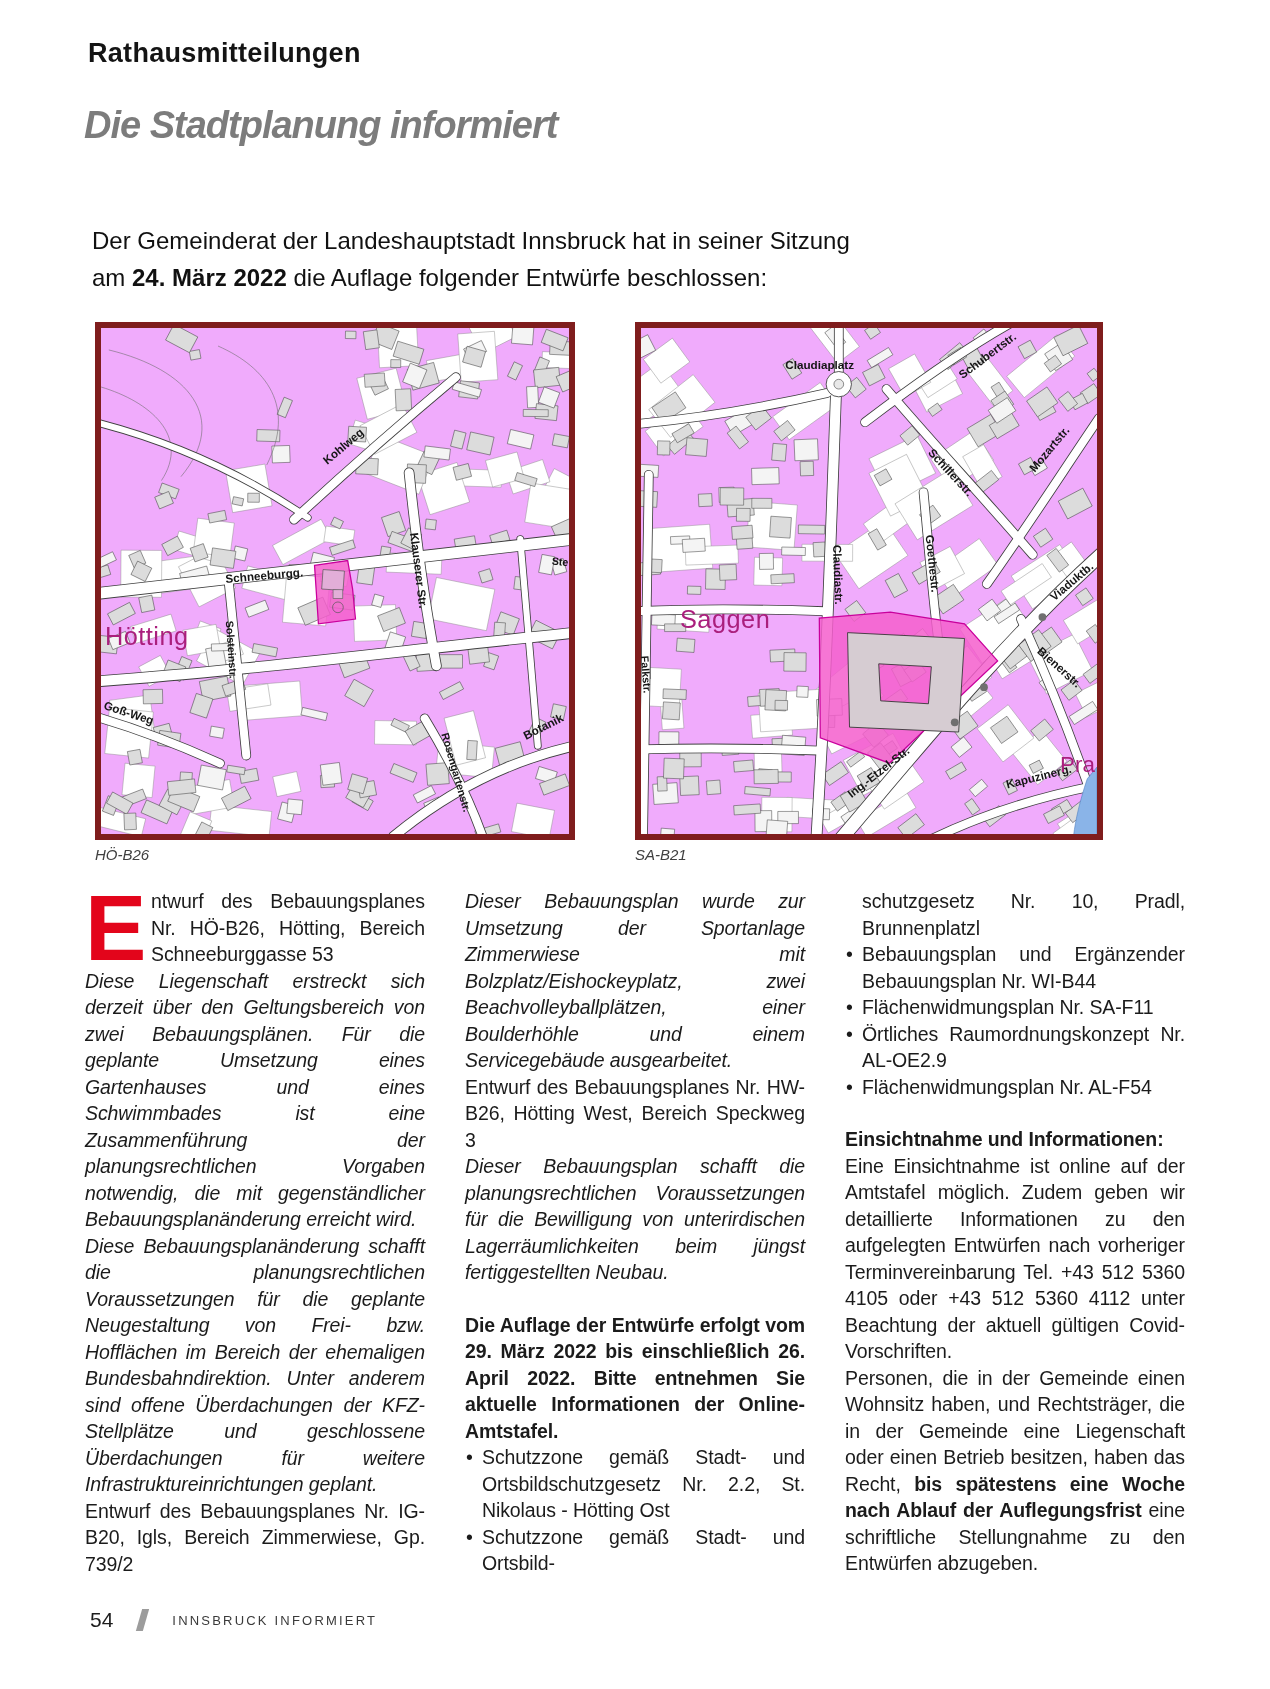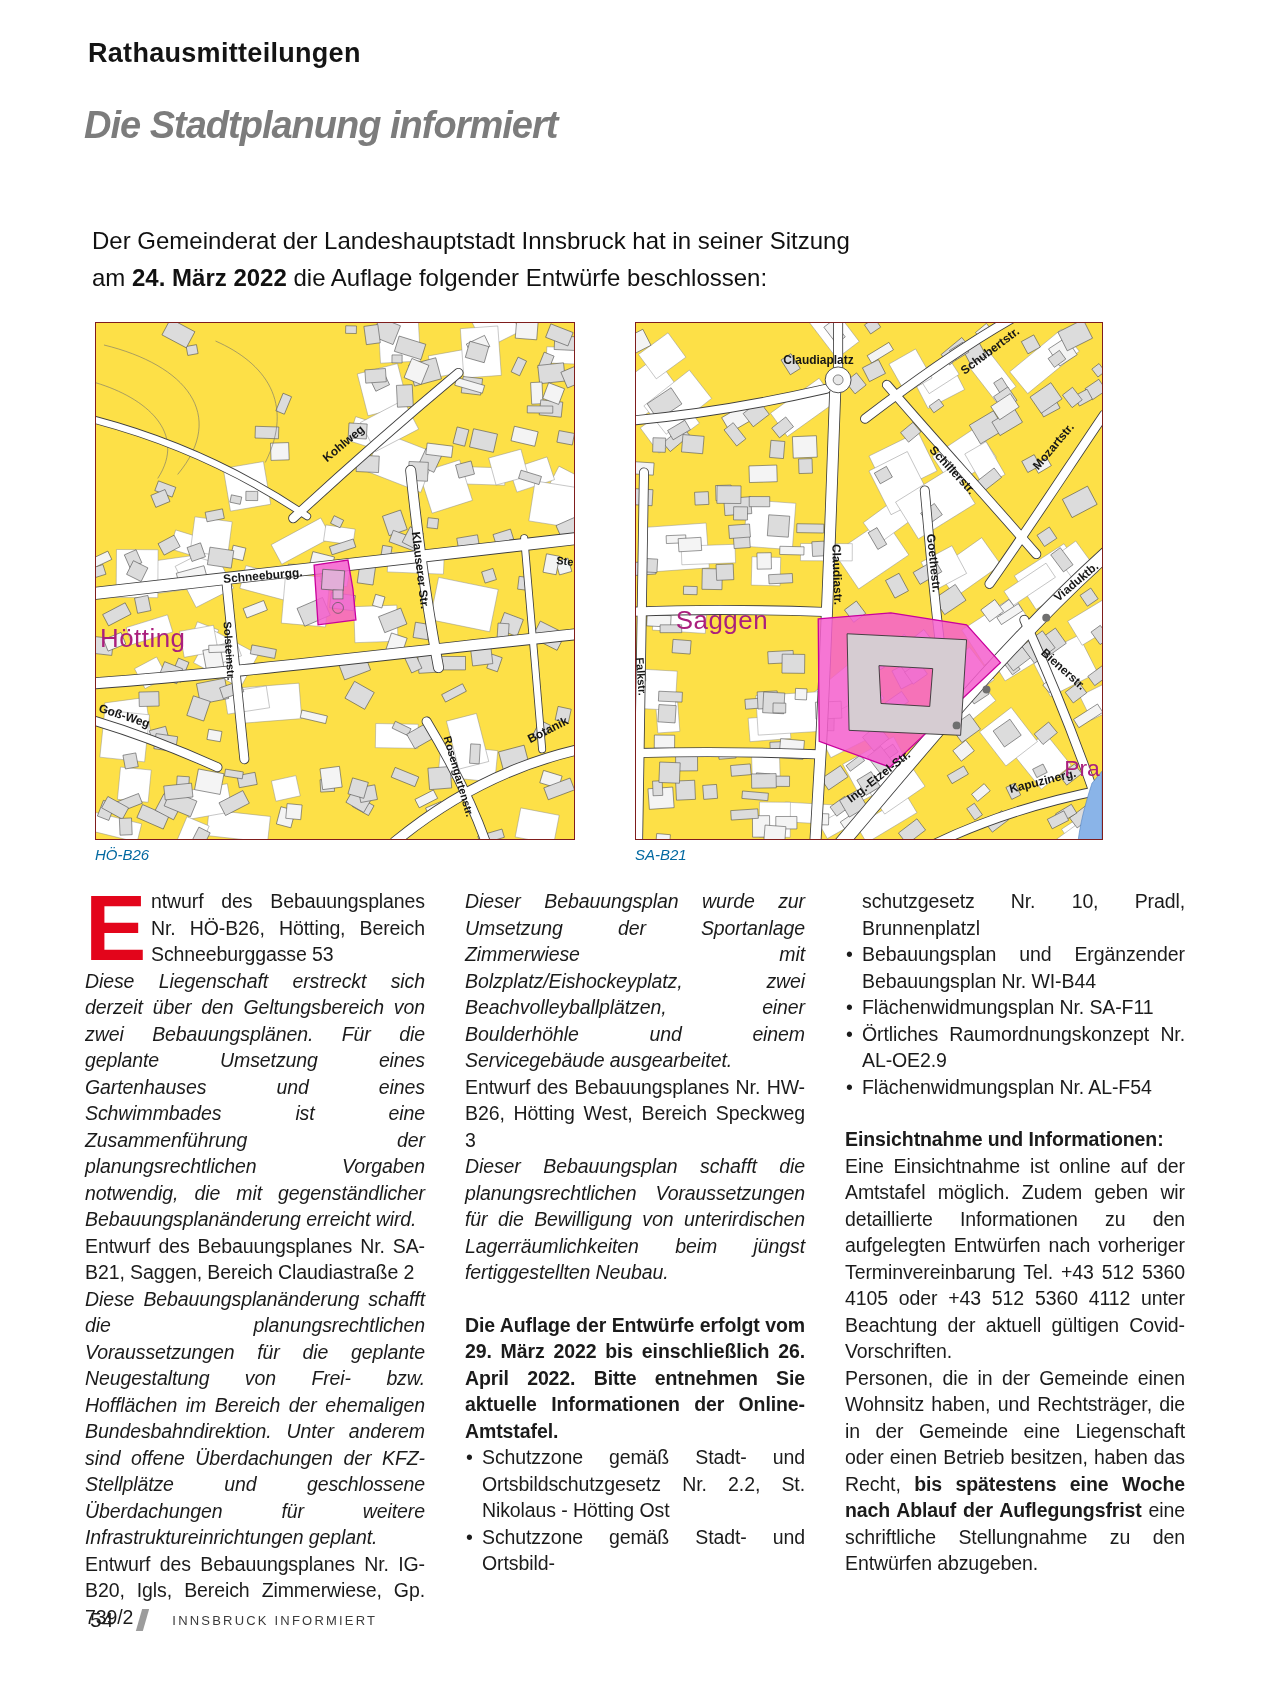--- a/index.html
+++ b/index.html
@@ -7,23 +7,23 @@
         font-family:"Liberation Sans","DejaVu Sans",sans-serif;color:#191919;}
   .kicker{position:absolute;left:88px;top:38px;font-size:27px;font-weight:700;letter-spacing:.3px;color:#141414;}
   .title{position:absolute;left:84px;top:104px;margin:0;font-size:38px;font-weight:700;font-style:italic;
          color:#7c7c7c;letter-spacing:-1px;white-space:nowrap;}
   .intro{position:absolute;left:92px;top:198px;width:770px;font-size:24px;line-height:37px;color:#111;}
   .intro b{font-weight:700;}
 
   .mapfig{position:absolute;top:322px;margin:0;}
   .mapfig.left{left:95px;width:480px;}
   .mapfig.right{left:635px;width:468px;}
-  .map-frame{border:1px solid #7f1d1d;height:518px;box-sizing:border-box;background:#fde047;}
+  .map-frame{border:6px solid #7f1d1d;height:518px;box-sizing:border-box;background:#f0abfc;}
   .map-frame svg{display:block;width:100%;height:100%;}
-  .mapcap{margin-top:6px;font-size:15px;font-style:italic;color:#0369a1;}
+  .mapcap{margin-top:6px;font-size:15px;font-style:italic;color:#404040;}
 
   .street{font:700 12px "Liberation Sans",sans-serif;fill:#161616;}
   .street-sm{font:700 11px "Liberation Sans",sans-serif;fill:#161616;}
   .district{font:400 26px "Liberation Sans",sans-serif;fill:#aa1f7d;letter-spacing:.5px;}
   .district-sm{font:400 23px "Liberation Sans",sans-serif;fill:#aa1f7d;}
   .hl{fill:#f55ecd;fill-opacity:.85;stroke:#c9009c;stroke-width:1.3;}
 
   .article{position:absolute;left:85px;top:888px;width:1100px;display:flex;gap:40px;}
   .col{width:340px;}
   .col p{margin:0;font-size:19.5px;line-height:26.5px;text-align:justify;color:#1b1b1b;
@@ -586,21 +586,20 @@
       </svg>
     </div>
     <figcaption class="mapcap">SA-B21</figcaption>
   </figure>
 
   <section class="article">
 
     <div class="col">
       <p class="lead"><span class="dropcap">E</span><span>ntwurf des Bebauungsplanes Nr. HÖ-B26, Hötting, Bereich Schneeburggasse 53</span></p>
       <p class="italic">Diese Liegenschaft erstreckt sich derzeit über den Geltungsbereich von zwei Bebauungsplänen. Für die geplante Umsetzung eines Gartenhauses und eines Schwimmbades ist eine Zusammenführung der planungsrechtlichen Vorgaben notwendig, die mit gegenständlicher Bebauungsplanänderung erreicht wird.</p>
-      <p>Entwurf des Bebauungsplanes Nr. SA-B21, Saggen, Bereich Claudiastraße 2</p>
       <p class="italic">Diese Bebauungsplanänderung schafft die planungsrechtlichen Voraussetzungen für die geplante Neugestaltung von Frei- bzw. Hofflächen im Bereich der ehemaligen Bundesbahndirektion. Unter anderem sind offene Überdachungen der KFZ-Stellplätze und geschlossene Überdachungen für weitere Infrastruktureinrichtungen geplant.</p>
       <p>Entwurf des Bebauungsplanes Nr. IG-B20, Igls, Bereich Zimmerwiese, Gp. 739/2</p>
     </div>
 
     <div class="col">
       <p class="italic">Dieser Bebauungsplan wurde zur Umsetzung der Sportanlage Zimmerwiese mit Bolzplatz/Eishockeyplatz, zwei Beachvolleyballplätzen, einer Boulderhöhle und einem Servicegebäude ausgearbeitet.</p>
       <p>Entwurf des Bebauungsplanes Nr. HW-B26, Hötting West, Bereich Speckweg 3</p>
       <p class="italic">Dieser Bebauungsplan schafft die planungsrechtlichen Voraussetzungen für die Bewilligung von unterirdischen Lagerräumlichkeiten beim jüngst fertiggestellten Neubau.</p>
       <p class="boldp gap">Die Auflage der Entwürfe erfolgt vom 29. März 2022 bis einschließlich 26. April 2022. Bitte entnehmen Sie aktuelle Informationen der Online-Amtstafel.</p>
       <p class="bullet"><span class="b">•</span><span>Schutzzone gemäß Stadt- und Ortsbildschutzgesetz Nr. 2.2, St. Nikolaus - Hötting Ost</span></p>

